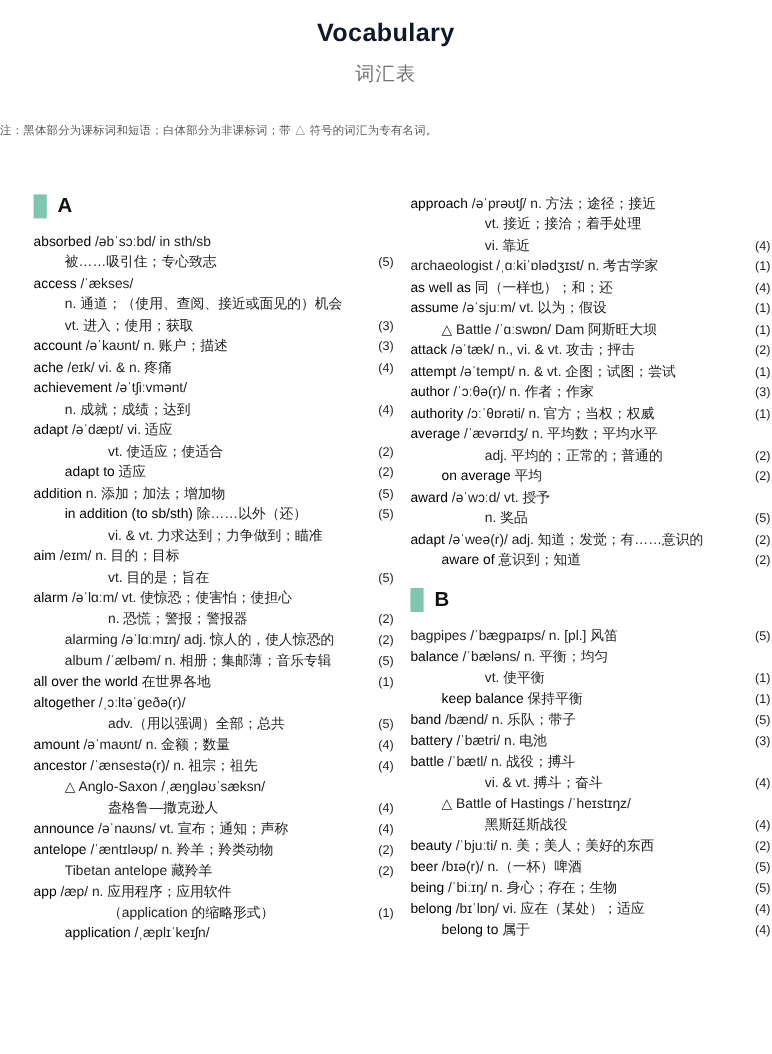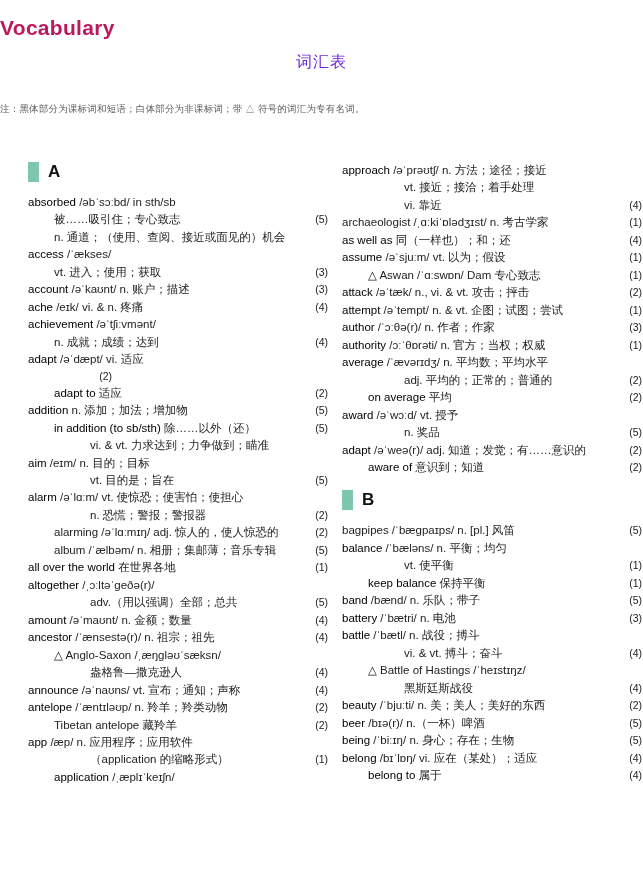--- a/index.html
+++ b/index.html
@@ -13,31 +13,31 @@
     overflow: hidden;
     position: relative;
   }
   .page {
     width: 643px;
     height: 878px;
     padding: 0;
     position: relative;
   }
   .title-en {
-    text-align: left;
+    text-align: center;
     font-size: 21px;
     font-weight: bold;
-    color: #be185d;
+    color: #0f172a;
     margin-top: 16px;
     letter-spacing: 0.3px;
   }
   .title-cn {
     text-align: center;
     font-size: 16px;
-    color: #6d28d9;
+    color: #737373;
     margin-top: 12px;
     letter-spacing: 1px;
   }
   .note {
     text-align: left;
     font-size: 9.5px;
     color: #5a5a5a;
     margin-top: 30px;
     letter-spacing: 0.2px;
   }
@@ -114,26 +114,26 @@
       </div>
       <div id="left-list">
           <div class="entry ind-0">
             <div class="txt"><span class="hw">absorbed</span><span> /əbˈsɔːbd/ in sth/sb</span></div>
             <div class="unit"></div>
           </div>
           <div class="entry ind-1">
             <div class="txt"><span>被……吸引住；专心致志</span></div>
             <div class="unit">(5)</div>
           </div>
+          <div class="entry ind-0">
+            <div class="txt"><span class="hw">access</span><span> /ˈækses/</span></div>
+            <div class="unit"></div>
+          </div>
           <div class="entry ind-1">
             <div class="txt"><span>n. 通道；（使用、查阅、接近或面见的）机会</span></div>
-            <div class="unit"></div>
-          </div>
-          <div class="entry ind-0">
-            <div class="txt"><span class="hw">access</span><span> /ˈækses/</span></div>
             <div class="unit"></div>
           </div>
           <div class="entry ind-1">
             <div class="txt"><span>vt. 进入；使用；获取</span></div>
             <div class="unit">(3)</div>
           </div>
           <div class="entry ind-0">
             <div class="txt"><span class="hw">account</span><span> /əˈkaʊnt/ n. 账户；描述</span></div>
             <div class="unit">(3)</div>
           </div>
@@ -147,20 +147,21 @@
           </div>
           <div class="entry ind-1">
             <div class="txt"><span>n. 成就；成绩；达到</span></div>
             <div class="unit">(4)</div>
           </div>
           <div class="entry ind-0">
             <div class="txt"><span class="hw">adapt</span><span> /əˈdæpt/ vi. 适应</span></div>
             <div class="unit"></div>
           </div>
           <div class="entry ind-2">
+            <div class="txt"><span>vt. 使适应；使适合</span></div>
             <div class="unit">(2)</div>
           </div>
           <div class="entry ind-1">
             <div class="txt"><span class="hw">adapt to</span><span> 适应</span></div>
             <div class="unit">(2)</div>
           </div>
           <div class="entry ind-0">
             <div class="txt"><span class="hw">addition</span><span> n. 添加；加法；增加物</span></div>
             <div class="unit">(5)</div>
           </div>
@@ -271,21 +272,21 @@
           </div>
           <div class="entry ind-0">
             <div class="txt"><span class="hw">as well as</span><span> 同（一样也）；和；还</span></div>
             <div class="unit">(4)</div>
           </div>
           <div class="entry ind-0">
             <div class="txt"><span class="hw">assume</span><span> /əˈsjuːm/ vt. 以为；假设</span></div>
             <div class="unit">(1)</div>
           </div>
           <div class="entry ind-1">
-            <div class="txt"><span>△ Aswan /ˈɑːswɒn/ Dam 专心致志</span></div>
+            <div class="txt"><span>△ Battle /ˈɑːswɒn/ Dam 阿斯旺大坝</span></div>
             <div class="unit">(1)</div>
           </div>
           <div class="entry ind-0">
             <div class="txt"><span class="hw">attack</span><span> /əˈtæk/ n., vi. &amp; vt. 攻击；抨击</span></div>
             <div class="unit">(2)</div>
           </div>
           <div class="entry ind-0">
             <div class="txt"><span class="hw">attempt</span><span> /əˈtempt/ n. &amp; vt. 企图；试图；尝试</span></div>
             <div class="unit">(1)</div>
           </div>

